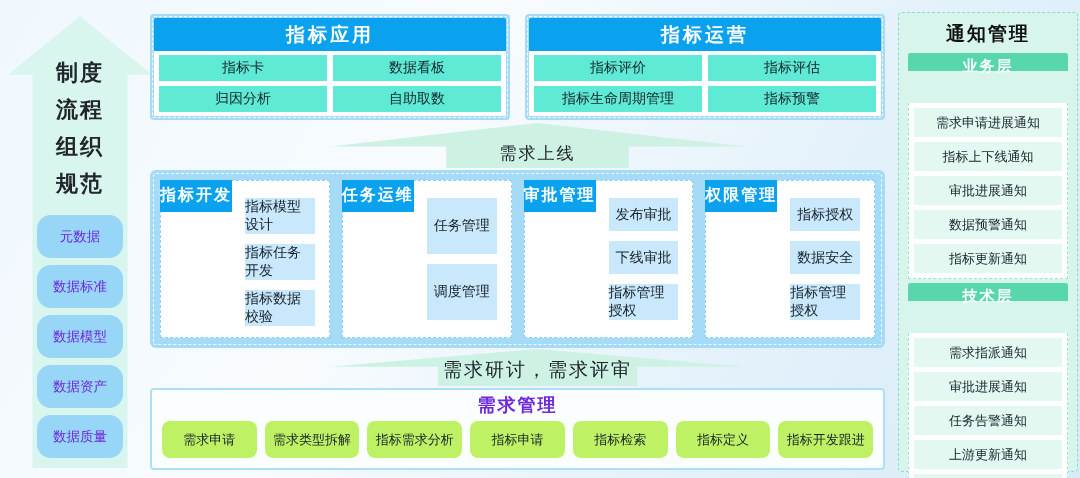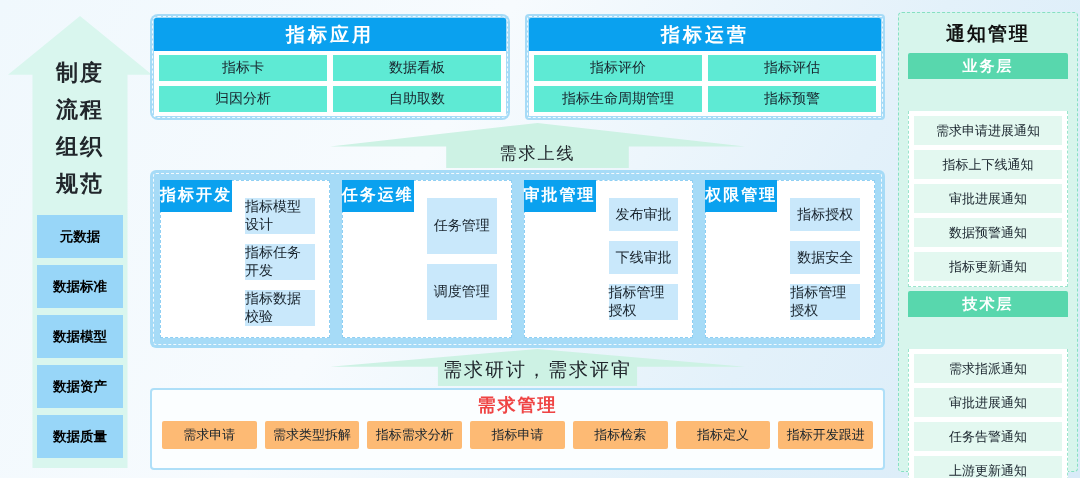--- a/index.html
+++ b/index.html
@@ -19,32 +19,32 @@
     position:absolute; inset:0; background:#d9f6ee;
     clip-path: polygon(50% 0, 100% 13%, 83% 13%, 83% 100%, 17% 100%, 17% 13%, 0 13%);
   }
   .pillar-inner { position:relative; padding-top:38px; }
   .pillar-line {
     height:37px; line-height:37px; text-align:center;
     font-size:22px; font-weight:600; letter-spacing:2px; color:#21262b;
   }
   .pillar-boxes { margin-top:13px; width:86px; margin-left:auto; margin-right:auto; }
   .pillar-box {
-    height:43px; margin-bottom:7px; background:#98d6f8; border-radius:0;
+    height:43px; margin-bottom:7px; background:#98d6f8; border-radius:14px;
     display:flex; align-items:center; justify-content:center;
-    font-size:13.5px; color:#000000;font-weight:bold;
+    font-size:13.5px; color:#6d28d9;
   }
 
   
   .panel {
     position:absolute; top:14px; width:360px; height:106px;
     background:#a6dbf7; border-radius:4px; padding:4px;
     outline:1px dashed rgba(255,255,255,.85); outline-offset:-3px;
   }
-  .panel-app { left:150px;border-radius:8px; }
+  .panel-app { left:150px; }
   .panel-ops { left:525px; }
   .panel-header {
     height:33px; line-height:33px; background:#0aa1ef; color:#fff;
     font-size:19px; font-weight:bold; text-align:center; letter-spacing:3px;
     border-radius:2px 2px 0 0;
   }
   .panel-body {
     background:#fff; padding:4px 5px; height:65px;
     display:grid; grid-template-columns:1fr 1fr; gap:5px 6px;
   }
@@ -83,40 +83,40 @@
   .card-item {
     flex:1; background:#c9e8fb; display:flex; align-items:center; justify-content:center;
     font-size:14px; color:#17222b;
   }
 
   
   .bottom-panel {
     position:absolute; left:150px; top:388px; width:735px; height:82px;
     background:#fbfeff; border:2px solid #aedff8; border-radius:4px;
   }
-  .bottom-title { text-align:center; font-size:18px; font-weight:bold; color:#ef4444;
+  .bottom-title { text-align:center; font-size:18px; font-weight:bold; color:#6d28d9;
     letter-spacing:2px; margin-top:3px; }
   .bottom-row { display:flex; gap:8px; padding:4px 10px 0 10px; }
   .bottom-box {
-    flex:1; height:28px; background:#fdba74; border-radius:2px;
+    flex:1; height:37px; background:#bef264; border-radius:8px;
     display:flex; align-items:center; justify-content:center;
     font-size:13px; color:#17222b; text-align:center;
   }
 
   
   .notify-panel {
     position:absolute; left:898px; top:12px; width:180px; height:460px;
     background:#d7f5ec; border:1px dashed #86e0c3; border-radius:4px;
     padding:6px 9px; display:flex; flex-direction:column;
   }
   .notify-title { text-align:center; font-size:19px; font-weight:bold; color:#111;
     letter-spacing:2px; height:30px; line-height:30px; }
   .notify-section { margin-top:4px; }
   .notify-header {
-    height:26px; line-height:26px; background:#58d7ad; color:#fff;
+    height:18px; line-height:26px; background:#58d7ad; color:#fff;
     font-size:15px; font-weight:bold; text-align:center; letter-spacing:2px;
     border-radius:2px 2px 0 0;
   }
   .notify-body {
     background:#fff; border:1px dashed #9ae5cc; border-top:none;
     padding:5px; display:flex; flex-direction:column; gap:5px;margin-top:32px;
   }
   .notify-item {
     height:29px; line-height:29px; background:#e3f8f0; text-align:center;
     font-size:13px; color:#17222b;

